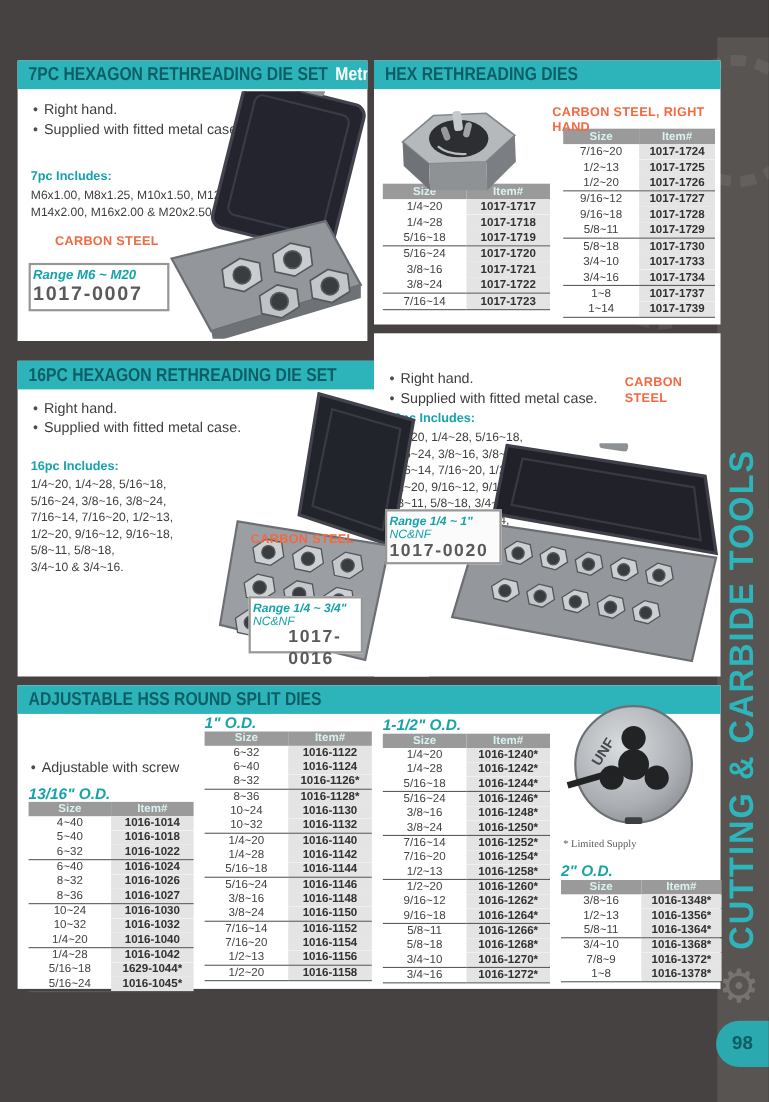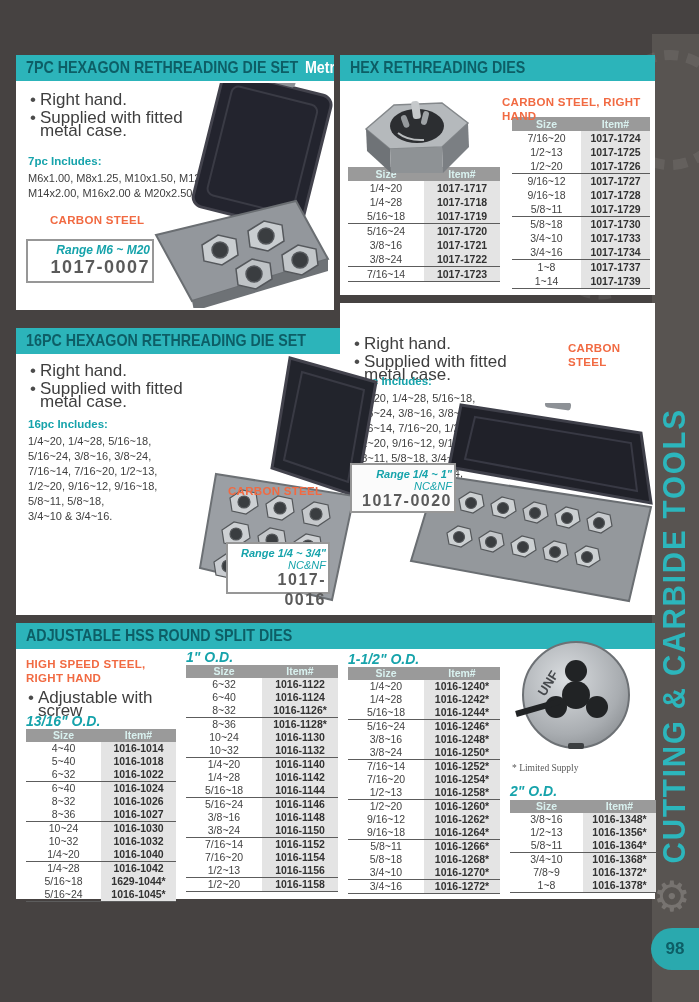--- a/index.html
+++ b/index.html
@@ -27,27 +27,27 @@
   
   .ghost{position:absolute;opacity:.07;}
   
   .panel{position:absolute;background:#ffffff;}
   .titlebar{position:absolute;left:0;top:0;right:0;height:26px;background:#2cb4ba;
     display:flex;align-items:center;padding-left:10px;overflow:hidden;}
   .titlebar .t{font-size:17px;font-weight:bold;color:#0d5e66;white-space:nowrap;
     transform:scaleX(.84);transform-origin:left center;display:inline-block;letter-spacing:0;}
   .titlebar .suffix{color:#ffffff;margin-left:8px;}
   ul.bullets{list-style:none;margin:0;padding:0;position:absolute;}
-  ul.bullets li{font-size:17px;color:#3e3e3e;margin:0 0 5px 16px;position:relative;line-height:13px;}
+  ul.bullets li{font-size:13px;color:#3e3e3e;margin:0 0 5px 16px;position:relative;line-height:13px;}
   ul.bullets li::before{content:"\2022";position:absolute;left:-10px;color:#4c4c4c;}
   .inc-label{position:absolute;font-size:11.5px;font-weight:bold;color:#16a3ab;}
   .inc-text{position:absolute;font-size:11px;color:#3e3e3e;white-space:pre-line;line-height:15px;}
   .material{position:absolute;font-size:11.5px;font-weight:bold;color:#f16a42;
     letter-spacing:.3px;white-space:pre-line;line-height:14px;z-index:3;}
-  .range-box{position:absolute;background:#fff;border:2px solid #979797;text-align:right;
+  .range-box{position:absolute;background:#fff;border:2px solid #979797;text-align:left;
     padding:3px 2px;box-sizing:border-box;z-index:3;}
   .range-label{font-size:12px;font-weight:bold;font-style:italic;color:#16a3ab;line-height:13px;}
   .range-sub{font-size:11px;font-weight:normal;font-style:italic;color:#16a3ab;line-height:10px;}
   .item-number{font-size:18px;font-weight:bold;color:#5a5a5a;letter-spacing:1.5px;line-height:20px;}
   .od{position:absolute;font-size:14px;font-weight:bold;font-style:italic;color:#16a3ab;}
   .note{position:absolute;font-size:9.5px;color:#5a5a5a;font-family:Liberation Serif, serif;}
   
   table.spec{position:absolute;border-collapse:collapse;table-layout:fixed;}
   table.spec th{background:#9a9a9a;color:#d9f1ef;font-weight:bold;font-size:10.5px;
     padding:0;text-align:center;}
@@ -318,22 +318,20 @@
       <div class="range-label" style="font-size:11px;">Range 1/4 ~ 1"</div>
       <div class="range-sub">NC&amp;NF</div>
       <div class="item-number" style="font-size:16px;">1017-0020</div>
     </div>
   </div>
 
   <div class="panel" style="left:16px;top:623px;width:639px;height:276px;">
     <div class="titlebar">
       <span class="t">ADJUSTABLE HSS ROUND SPLIT DIES</span>
     </div>
-    <div class="material" style="left:10px;top:34px;">HIGH SPEED STEEL,
-RIGHT HAND</div>
     <ul class="bullets" style="left:6px;top:68px;width:160px;">
       <li>Adjustable with screw</li>
     </ul>
 
     <div class="od" style="left:10px;top:90px;">13/16" O.D.</div>
     <table class="spec r13" style="left:10px;top:106px;width:150px;">
         <thead>
           <tr>
             <th>Size</th>
             <th>Item#</th>

